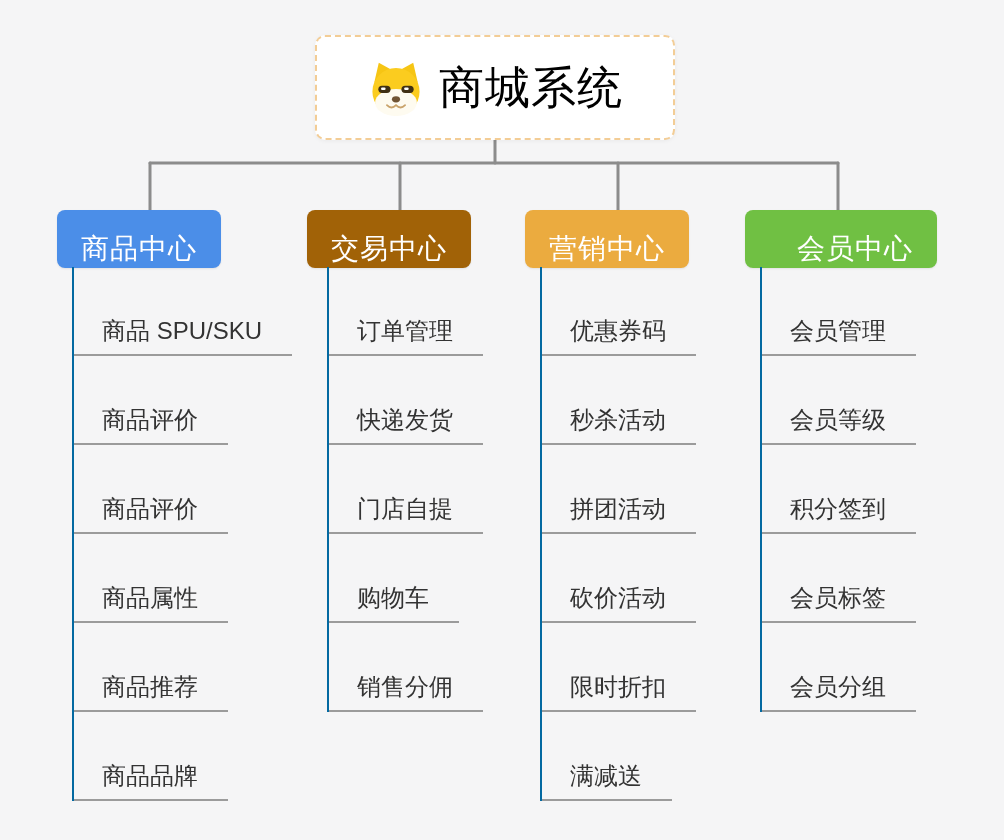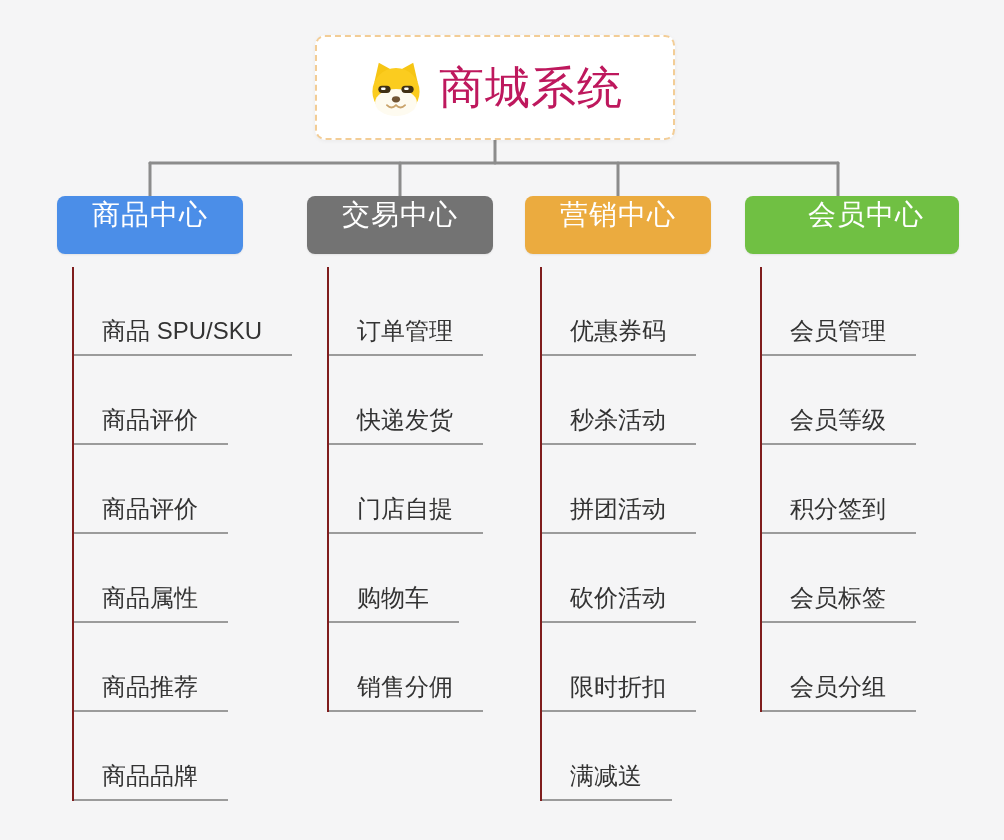--- a/index.html
+++ b/index.html
@@ -14,41 +14,41 @@
 
   
   .root-node{
     position:absolute;left:315px;top:35px;width:360px;height:105px;
     background:#ffffff;border:2px dashed #f3cd96;border-radius:10px;
     box-sizing:border-box;
     display:flex;align-items:center;justify-content:center;gap:14px;
     box-shadow:0 1px 4px rgba(0,0,0,0.05);
   }
   .root-title{
-    font-size:45px;color:#be185d;letter-spacing:1px;white-space:nowrap;
+    font-size:45px;color:#000000;letter-spacing:1px;white-space:nowrap;
   }
   .doge{width:58px;height:58px;display:block;}
 
   
   .branch-box{
-    position:absolute;top:196px;width:186px;height:58px;
+    position:absolute;top:210px;width:164px;height:58px;
     border-radius:8px;
-    display:flex;align-items:flex-start;justify-content:center;
+    display:flex;align-items:flex-end;justify-content:center;
     color:#ffffff;font-size:28px;letter-spacing:1px;
     box-shadow:0 1px 2px rgba(0,0,0,0.08);
   }
   .branch-1{left:57px;}
   .branch-2{left:307px;}
   .branch-3{left:525px;}
   .branch-4{left:745px;}
 
   
   .col{
     position:absolute;top:267px;
-    border-left:2px solid #7f1d1d;
+    border-left:2px solid #0369a1;
   }
   .col-1{left:72px;}
   .col-2{left:327px;}
   .col-3{left:540px;}
   .col-4{left:760px;}
   .row{height:89px;display:flex;align-items:flex-end;}
   .item-label{
     font-size:24px;color:#333333;white-space:nowrap;
     padding:0 30px 7px 28px;
     border-bottom:2px solid #9b9b9b;
@@ -82,21 +82,21 @@
       <rect x="41" y="31.5" width="5" height="2.6" rx="1.3" fill="#ffffff"></rect>
       <ellipse cx="32" cy="44.5" rx="4.5" ry="3.4" fill="#705433"></ellipse>
       <path d="M22 51 Q27 56 32 51 Q37 56 42 51" stroke="#c9a36b" stroke-width="2" fill="none" stroke-linecap="round"></path>
     </svg>
     <span class="root-title">商城系统</span>
   </div>
 
   <div class="branch-box branch-1" style="background-color: rgb(75, 142, 232);">
     <span>商品中心</span>
   </div>
-  <div class="branch-box branch-2" style="background-color: #737373;">
+  <div class="branch-box branch-2" style="background-color: #a16207;">
     <span>交易中心</span>
   </div>
   <div class="branch-box branch-3" style="background-color: rgb(235, 171, 63);">
     <span>营销中心</span>
   </div>
   <div class="branch-box branch-4" style="background-color: rgb(112, 192, 67); padding-left: 28px;">
     <span>会员中心</span>
   </div>
 
   <div class="col col-1">

